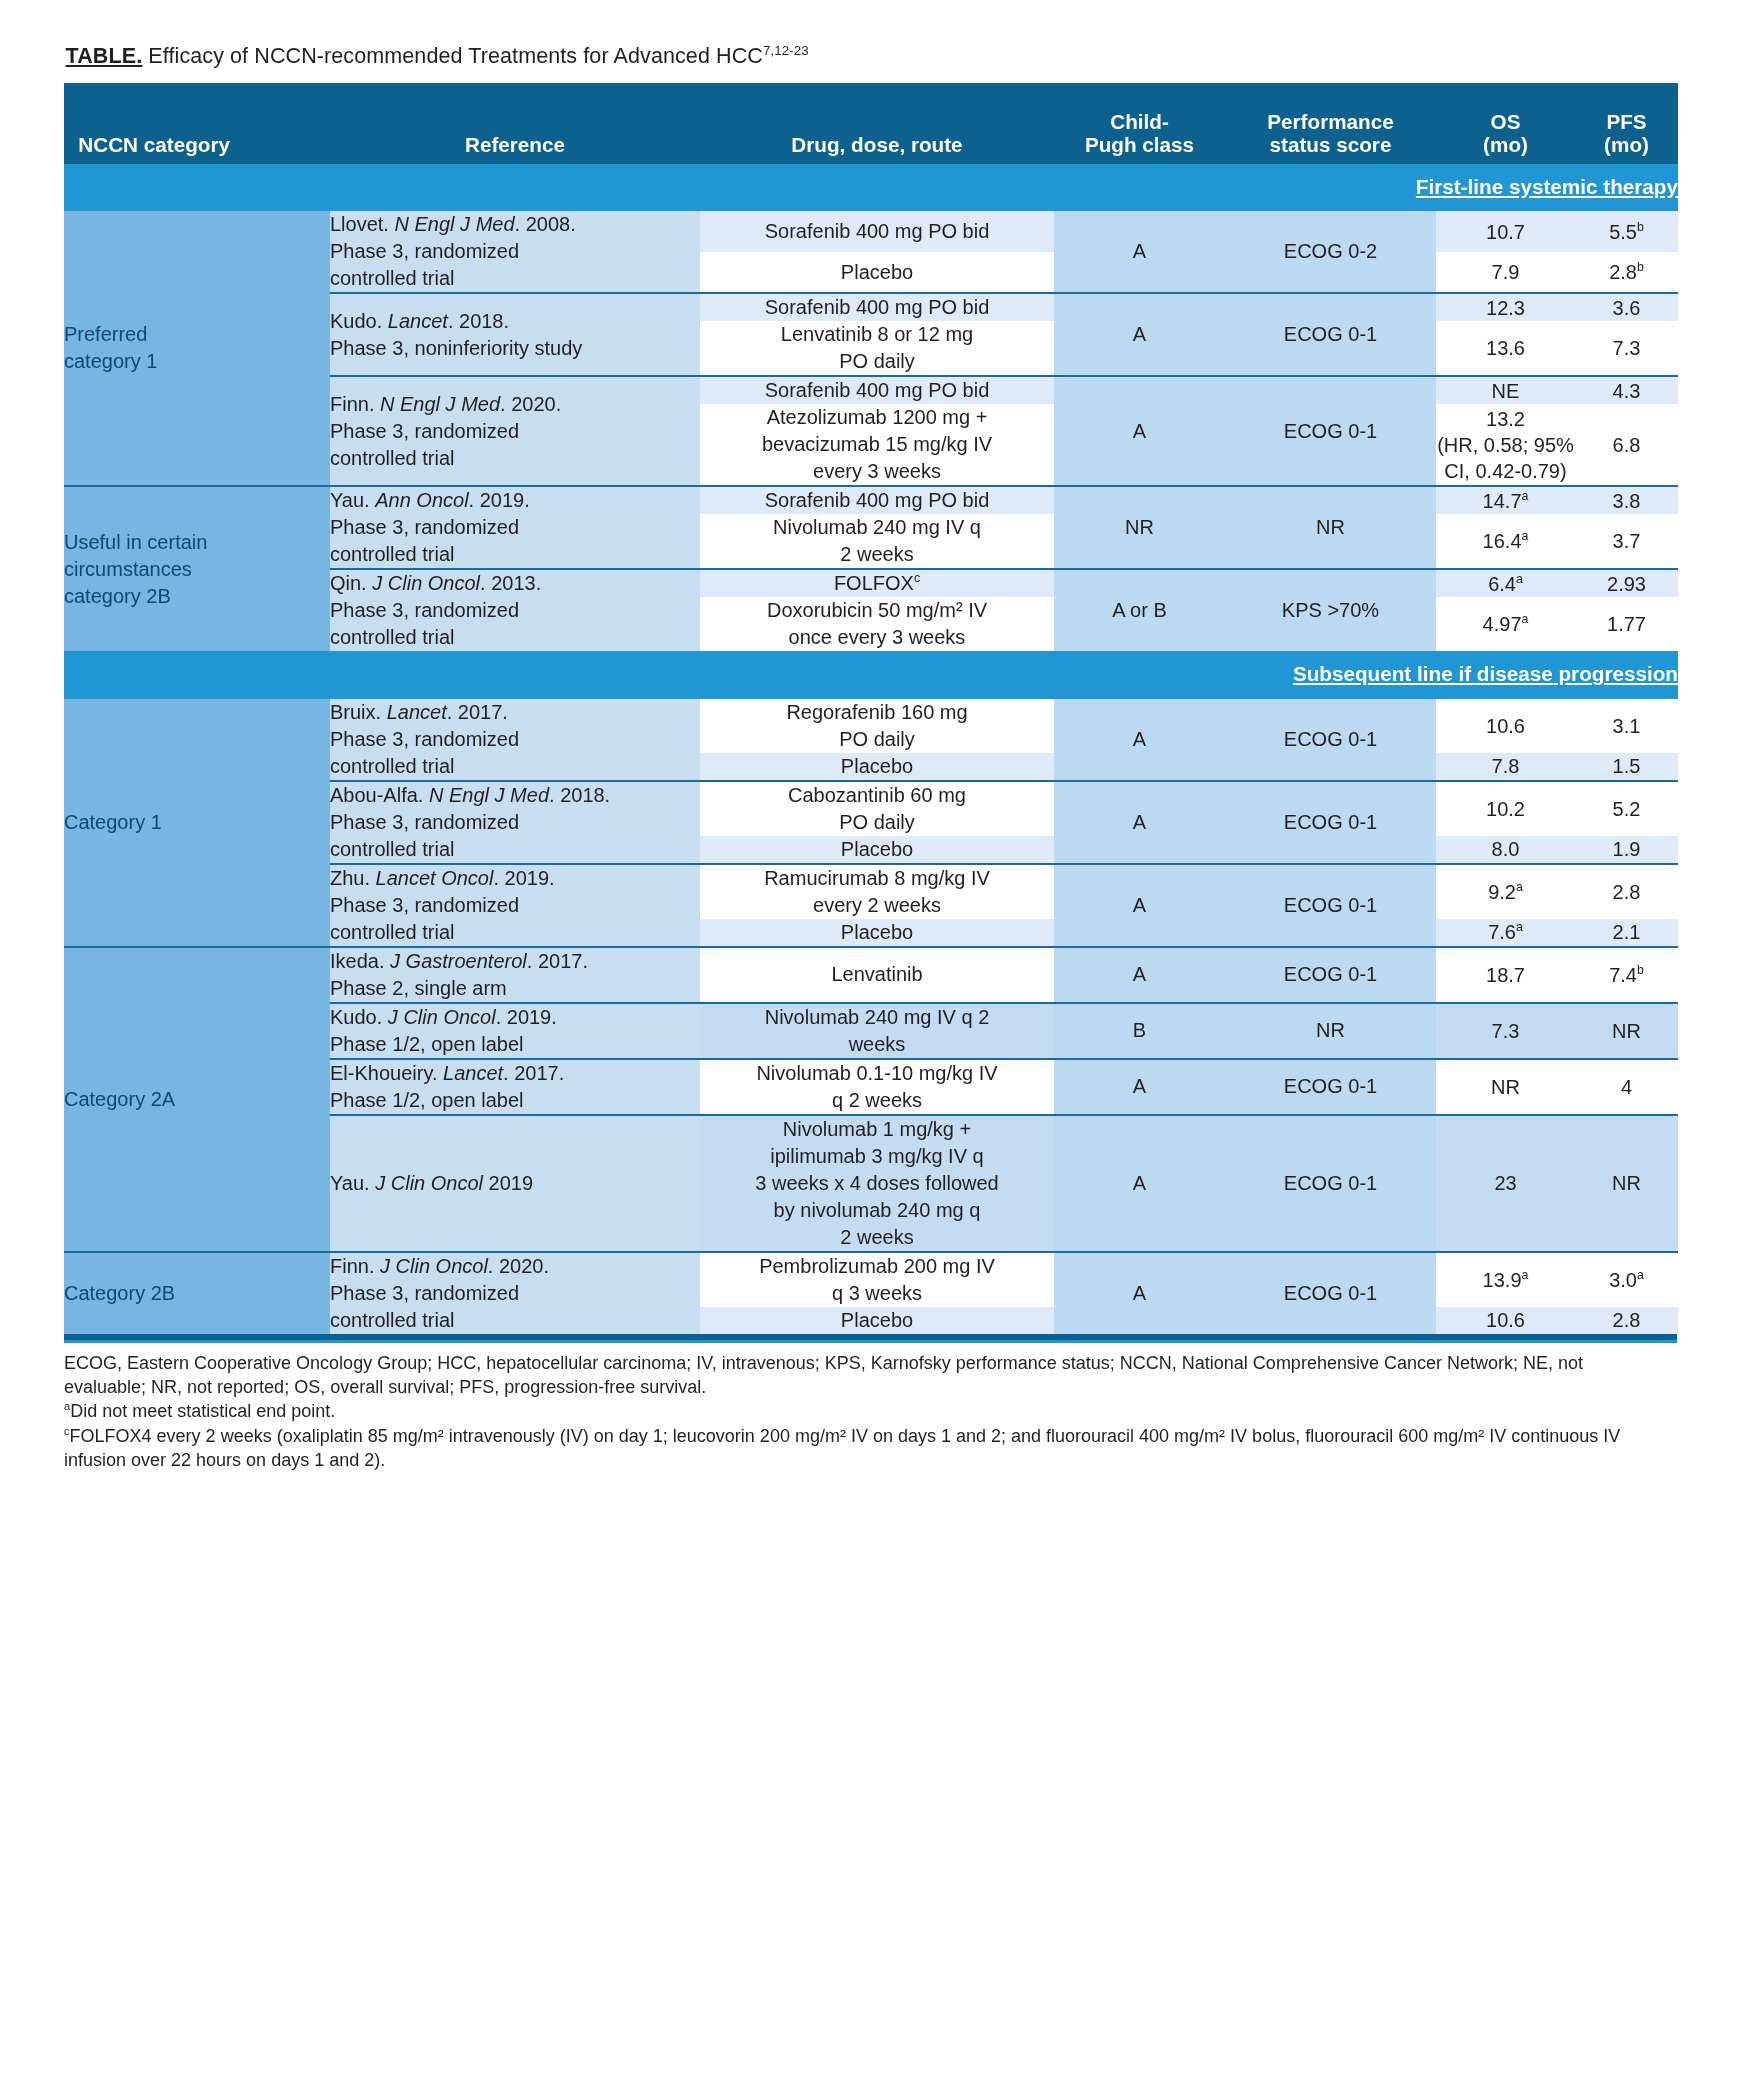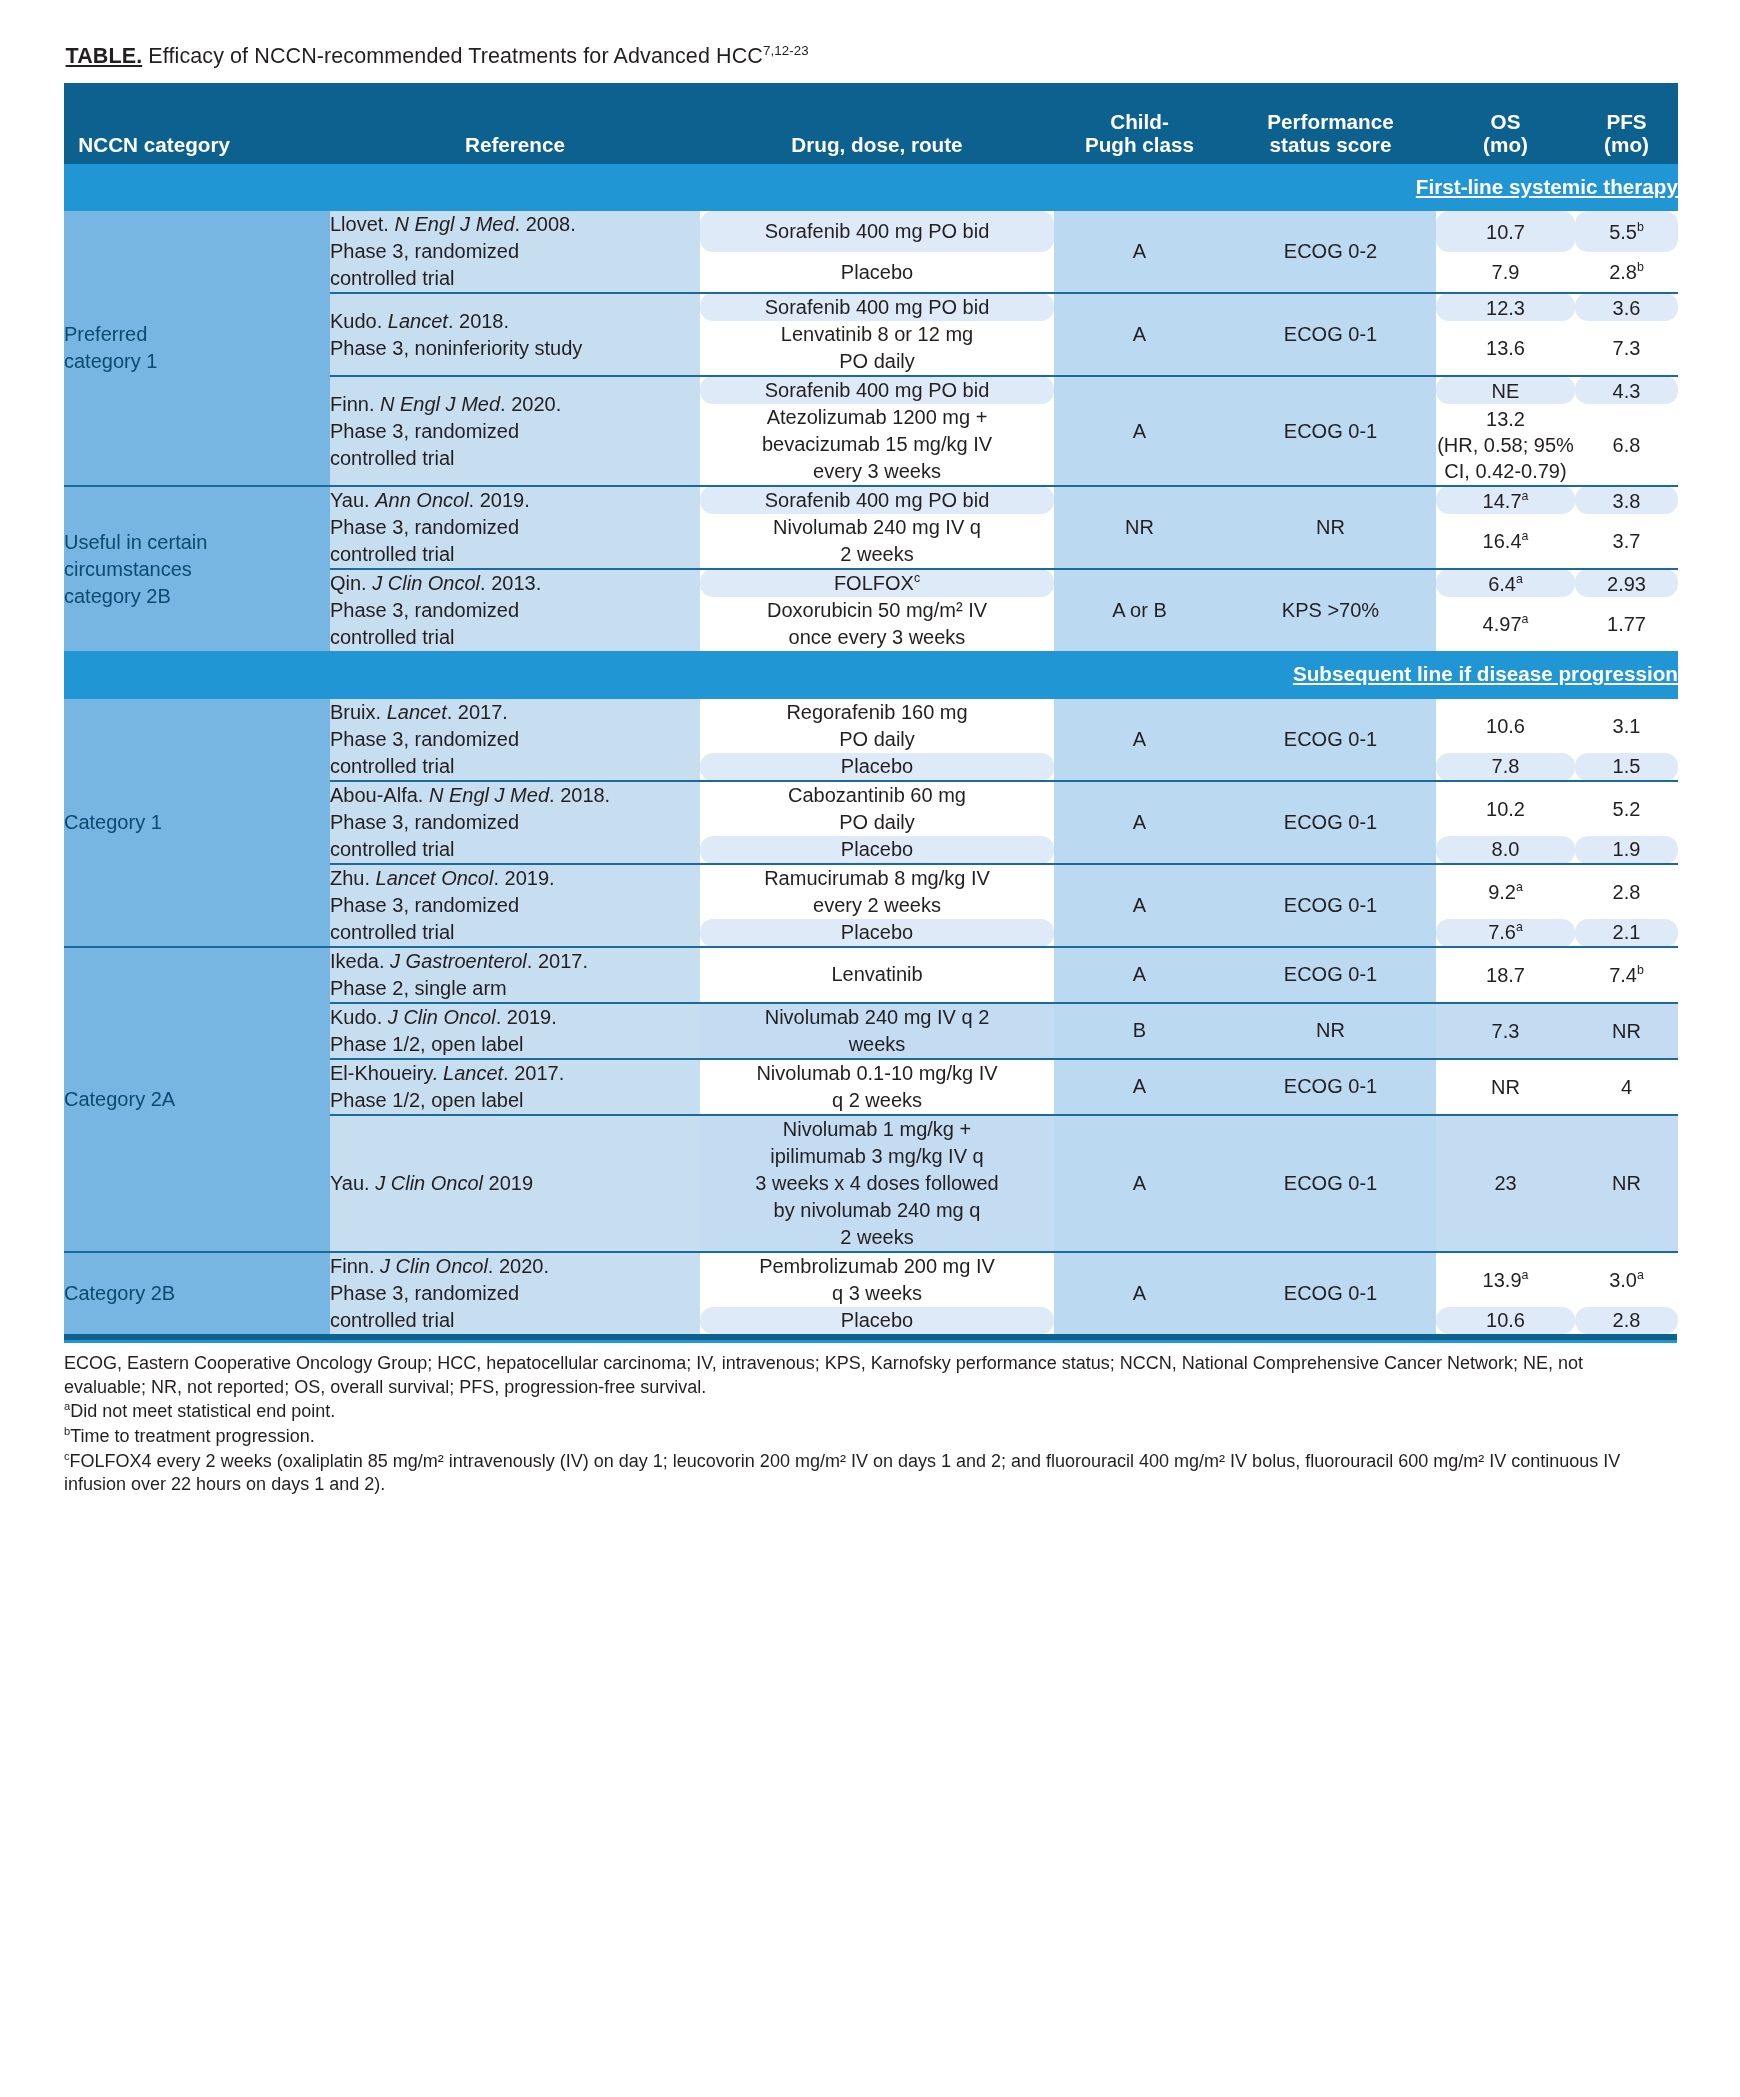--- a/index.html
+++ b/index.html
@@ -97,21 +97,21 @@
     text-align:center;
     padding:4.8px 4.8px;
   }
   .num{
     text-align:center;
     padding:4.8px 4.8px;
     line-height:1.3;
   }
   
   .t-white{background:#ffffff;}
-  .t-pale{background:#dfeaf8;border-radius:13px;}
+  .t-pale{background:#dfeaf8;}
   .t-mid{background:#c3dcf2;}
 
   
   .grp-top > td{border-top:2.4px solid #1a6a9c;}
 
   em{font-style:italic;}
 
   
   .tbl-bottom{
     width:1613px;
@@ -325,18 +325,17 @@
           <td class="num t-pale">2.8</td>
         </tr>
       </tbody>
   </table>
   <div class="tbl-bottom"></div>
   <div class="tbl-bottom2"></div>
 
   <div class="notes">
     <p>ECOG, Eastern Cooperative Oncology Group; HCC, hepatocellular carcinoma; IV, intravenous; KPS, Karnofsky performance status; NCCN, National Comprehensive Cancer Network; NE, not evaluable; NR, not reported; OS, overall survival; PFS, progression-free survival.</p>
     <p><sup>a</sup><span>Did not meet statistical end point.</span></p>
-    <p><sup>b</sup><span>Time to treatment progression.</span></p>
     <p><sup>c</sup><span>FOLFOX4 every 2 weeks (oxaliplatin 85 mg/m² intravenously (IV) on day 1; leucovorin 200 mg/m² IV on days 1 and 2; and fluorouracil 400 mg/m² IV bolus, fluorouracil 600 mg/m² IV continuous IV infusion over 22 hours on days 1 and 2).</span></p>
   </div>
 
 </div>
 
 
 </body></html>

